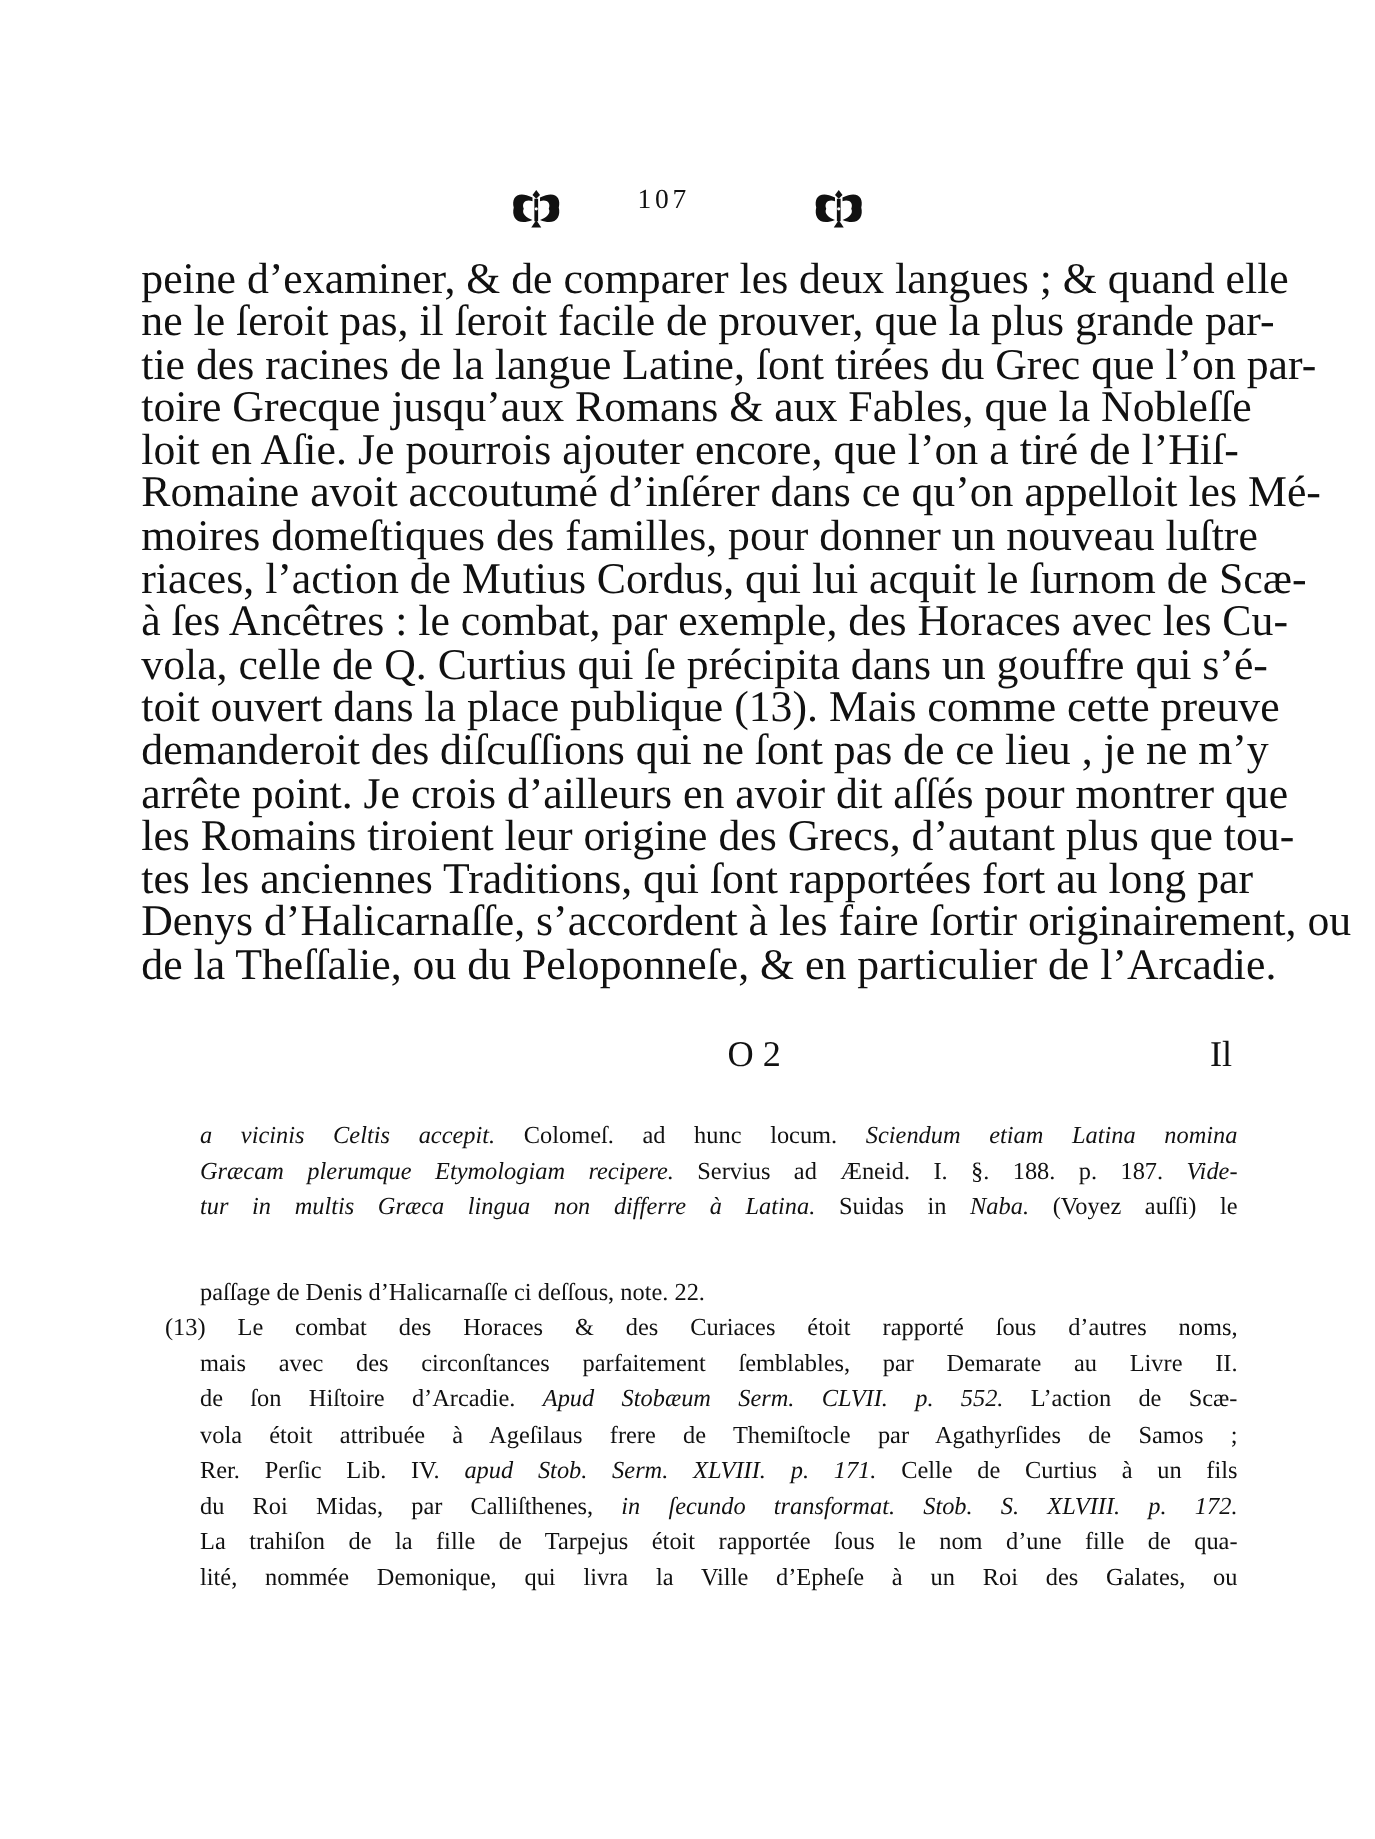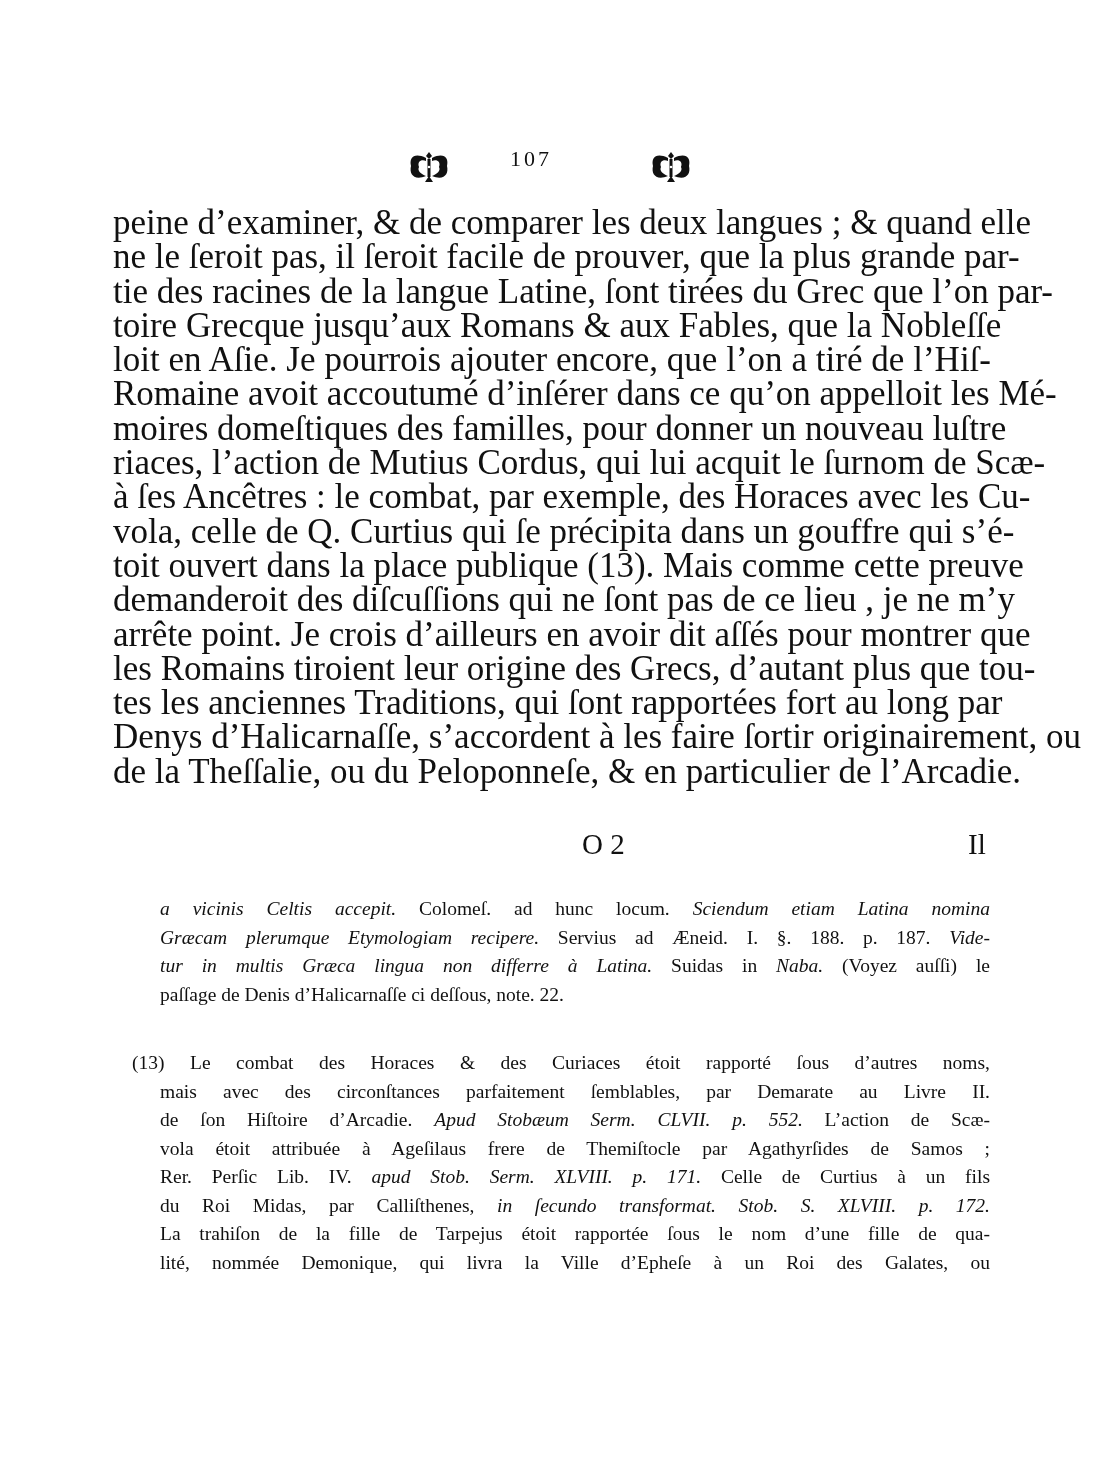--- a/index.html
+++ b/index.html
@@ -15,21 +15,21 @@
   .body-text { position: absolute; left: 113px; top: 206px; width: 878px; }
   .line { display: block; font-size: 35px; line-height: 34.3px; height: 34.3px; white-space: nowrap; text-align: justify; text-align-last: justify; }
   .line.last { text-align-last: left; }
 
   .catchline { position: absolute; top: 828px; left: 0; width: 1100px; height: 36px; font-size: 29px; }
   .signature { position: absolute; left: 562px; top: 0; margin-left: 20px; }
   .catchword { position: absolute; left: 968px; top: 0; }
 
   .notes { position: absolute; left: 160px; top: 895px; width: 830px; }
   .note-line { display: block; font-size: 19.5px; line-height: 28.5px; height: 28.5px; white-space: nowrap; text-align: justify; text-align-last: justify; }
-  .note-line.last { text-align-last: left; }
+  .note-line.last { text-align-last: left; margin-top: 40px; }
   .note-line i { font-style: italic; }
   .note2 { position: absolute; left: 132px; top: 1049px; width: 858px; }
   .note2 .indent { padding-left: 28px; }
 </style>
 </head>
 <body>
 
 <div class="page">
 
   <div class="header">

